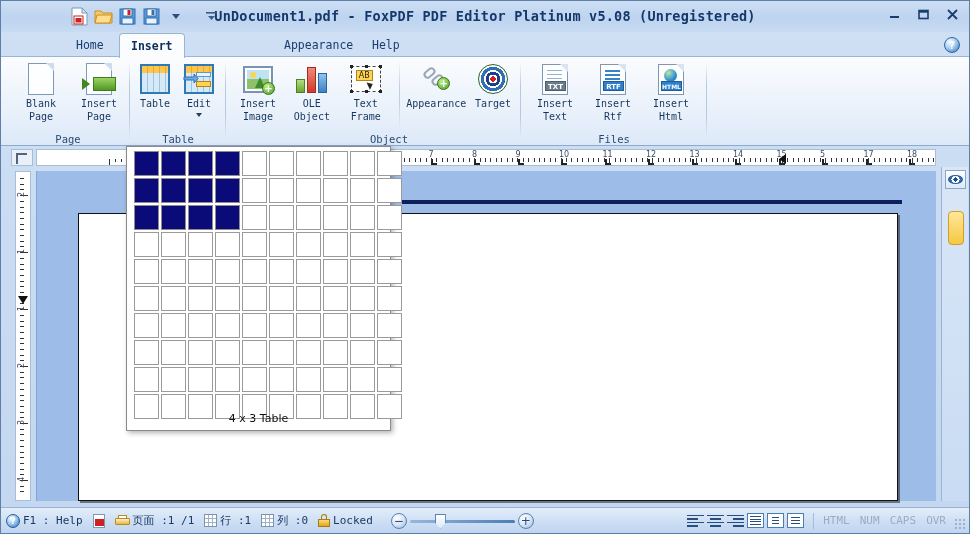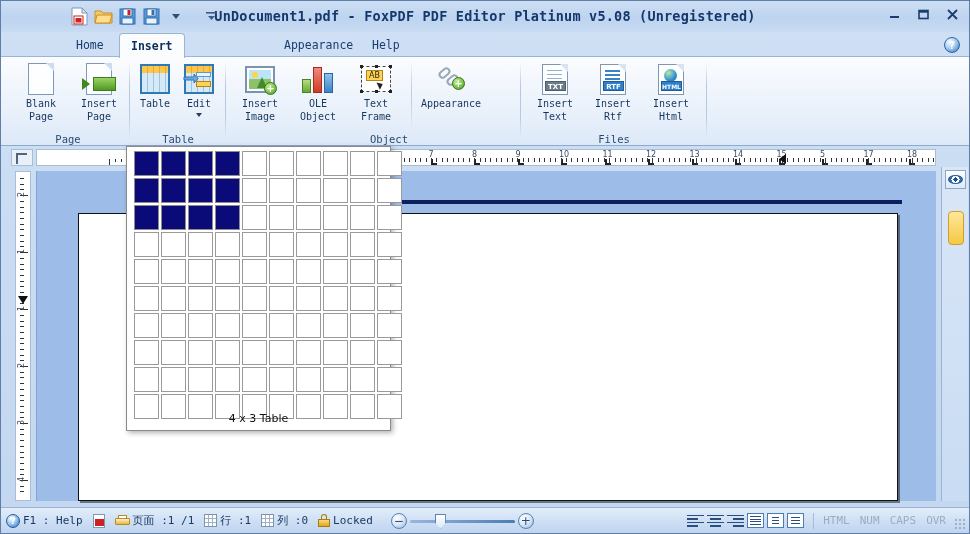--- a/index.html
+++ b/index.html
@@ -508,20 +508,26 @@
         <div style="width:1px;height:70px;background:linear-gradient(180deg,rgba(0,0,0,0),#c0cfe0 40%,#c0cfe0 60%,rgba(0,0,0,0));margin:0 6px;"></div>
         <div class="rbtn" style="width:66px;">
           <div class="ico">
             <div class="hl-ico">
                 <div class="lk lk1"></div>
                 <div class="lk lk2"></div>
                 <div class="plus-badge" style="right:1px;bottom:3px;">+</div>
               </div>
           </div>
           <div class="lbl">Appearance</div>
+        </div>
+        <div class="rbtn" style="width:56px;">
+          <div class="ico">
+              <div class="tg-ico"></div>
+            </div>
+          <div class="lbl">Target</div>
         </div>
       </div>
       <div class="gtitle" style="left:100px;width:120px;">Object</div>
     </div>
     <div class="gsep" style="left:519px;"></div>
 
     <div class="rgroup" style="left:523px; width:180px;">
       <div class="gitems" style="padding-left:2px;">
         <div class="rbtn">
           <div class="ico">

